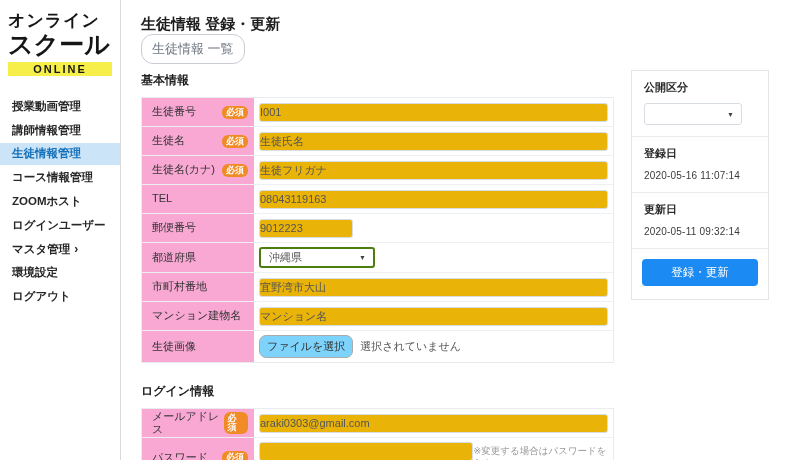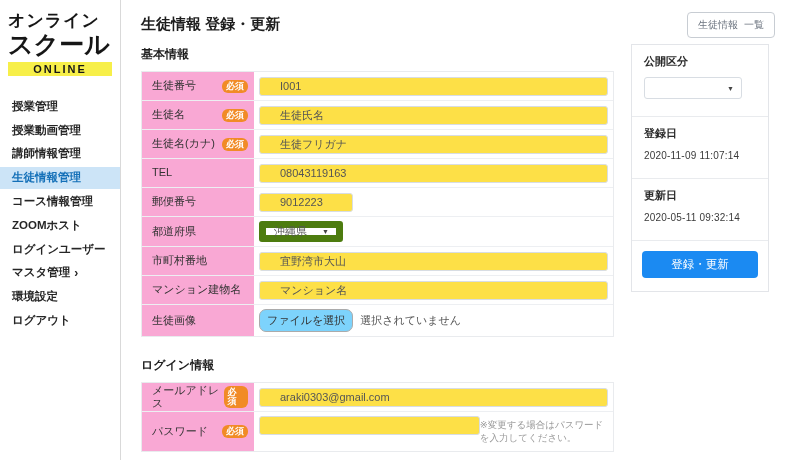--- a/index.html
+++ b/index.html
@@ -15,55 +15,55 @@
   .logo-badge { background:#f7ef49; color:#161616; font-size:11px; font-weight:bold;
     text-align:center; letter-spacing:2px; padding:1px 0; margin-top:3px; }
   .menu { margin-top:20px; }
   .menu-item { display:flex; align-items:center; gap:4px; padding:4px 12px; margin:2px 0;
     font-size:11.5px; font-weight:bold; color:#262626; cursor:pointer; line-height:1.2; }
   .menu-item.active { background:#cce4f7; color:#1470b8; }
   .menu-caret { font-size:12px; line-height:1; color:#262626; }
 
   
   .main { flex:1; padding:12px 25px 0 20px; }
-  .main-header { display:flex; justify-content:space-between; align-items:flex-start; margin-bottom:6px; }
+  .main-header { display:flex; justify-content:space-between; align-items:flex-start; margin-bottom:6px;flex-direction:column; }
   .page-title { font-size:15px; font-weight:bold; color:#1d1d1d; padding-top:3px; }
-  .list-btn { background:#fff; border:1px solid #c8cdd3; border-radius:4px; color:#6d7580;
-    font-size:10px; padding:5px 10px; cursor:pointer; font-family:Liberation Mono, monospace; }
+  .list-btn { background:#fff; border:1px solid #c8cdd3; border-radius:12px; color:#6d7580;
+    font-size:13px; padding:5px 10px; cursor:pointer; font-family:Liberation Sans, sans-serif; }
 
   .content { display:flex; gap:17px; align-items:flex-start; }
   .form-col { width:473px; }
   .section-title { font-size:12px; font-weight:bold; color:#1d1d1d; margin:2px 0 8px; }
   .section-block { margin-bottom:20px; }
 
   .form-table { border:1px solid #e9ebee; }
   .form-row { display:flex; min-height:29px; border-bottom:1px solid #edeff2; }
   .form-row:last-child { border-bottom:none; }
   .label-cell { width:112px; min-width:112px; background:#f9a8d4; padding:0 6px 0 10px;
     display:flex; align-items:center; justify-content:space-between; }
   .field-label { font-size:11px; color:#333; line-height:1.2; }
   .badge { background:#f18b26; color:#fff; font-size:9px; font-weight:bold; border-radius:6px;
     padding:2px 4px; line-height:1; }
   .input-cell { flex:1; padding:4px 5px; display:flex; align-items:center; background:#fff; }
   .input-cell.stack { flex-direction:row; align-items:flex-start; justify-content:center; }
   .text-input { width:100%; height:19px; border:1px solid #d8dde3; border-radius:3px;
-    font-size:11px; color:#555; padding:0 20px; font-family:inherit; background:#fde047; }
+    font-size:11px; color:#555; padding:0 0; font-family:inherit; background:#eab308; }
   .text-input.short { width:94px; }
-  .select-box { width:84px; height:21px; border:7px solid #4d7c0f; border-radius:3px;
+  .select-box { width:116px; height:21px; border:2px solid #4d7c0f; border-radius:3px;
     display:flex; align-items:center; justify-content:space-between; padding:0 7px 0 8px;
     font-size:11px; color:#555; background:#fff; cursor:pointer; }
   .select-caret { font-size:7px; color:#444; }
   .file-btn { border:1px solid #ababab; background:#7dd3fc; border-radius:7px; font-size:11px;
     color:#333; padding:3px 7px; cursor:pointer; font-family:inherit; }
   .file-status { font-size:11px; color:#555; margin-left:7px; }
   .note { font-size:9.5px; color:#999; margin-top:3px; }
 
   
   .side-panel { width:138px; min-width:138px; border:1px solid #e3e5e9; background:#fff; }
-  .panel-section { padding:9px 12px 17px; border-bottom:1px solid #e9ebee; }
+  .panel-section { padding:9px 12px 11px; border-bottom:1px solid #e9ebee; }
   .panel-section:last-child { border-bottom:none; padding:10px 10px 13px; }
   .panel-label { font-size:11px; font-weight:bold; color:#2b2b2b; }
   .panel-select { width:98px; height:22px; margin-top:8px; border:1px solid #d8dde3; border-radius:3px;
     display:flex; align-items:center; justify-content:flex-end; padding:0 7px; background:#fff; cursor:pointer; }
   .panel-value { font-size:10px; color:#3a3a3a; margin-top:9px; letter-spacing:0.2px; }
   .submit-btn { width:100%; background:#1b8af2; border:none; border-radius:4px; color:#fff;
     font-size:11.5px; padding:6px 0; cursor:pointer; font-family:inherit; }
 </style>
 </head>
 <body>
@@ -71,23 +71,20 @@
 <div class="app">
 
   <aside class="sidebar">
     <div class="logo">
       <div class="logo-line1">オンライン</div>
       <div class="logo-line2">スクール</div>
       <div class="logo-badge">ONLINE</div>
     </div>
     <nav class="menu">
       <div class="menu-item">
-          <span>授業管理</span>
-        </div>
-      <div class="menu-item">
           <span>授業動画管理</span>
         </div>
       <div class="menu-item">
           <span>講師情報管理</span>
         </div>
       <div class="menu-item active">
           <span>生徒情報管理</span>
         </div>
       <div class="menu-item">
           <span>コース情報管理</span>
@@ -248,21 +245,21 @@
       <aside class="side-panel">
         <div class="panel-section">
           <div class="panel-label">公開区分</div>
           <div class="panel-select">
             <span></span>
             <span class="select-caret">▼</span>
           </div>
         </div>
         <div class="panel-section">
           <div class="panel-label">登録日</div>
-          <div class="panel-value">2020-11-09 11:07:14</div>
+          <div class="panel-value">2020-05-16 11:07:14</div>
         </div>
         <div class="panel-section">
           <div class="panel-label">更新日</div>
           <div class="panel-value">2020-05-11 09:32:14</div>
         </div>
         <div class="panel-section">
           <button class="submit-btn">登録・更新</button>
         </div>
       </aside>
 

